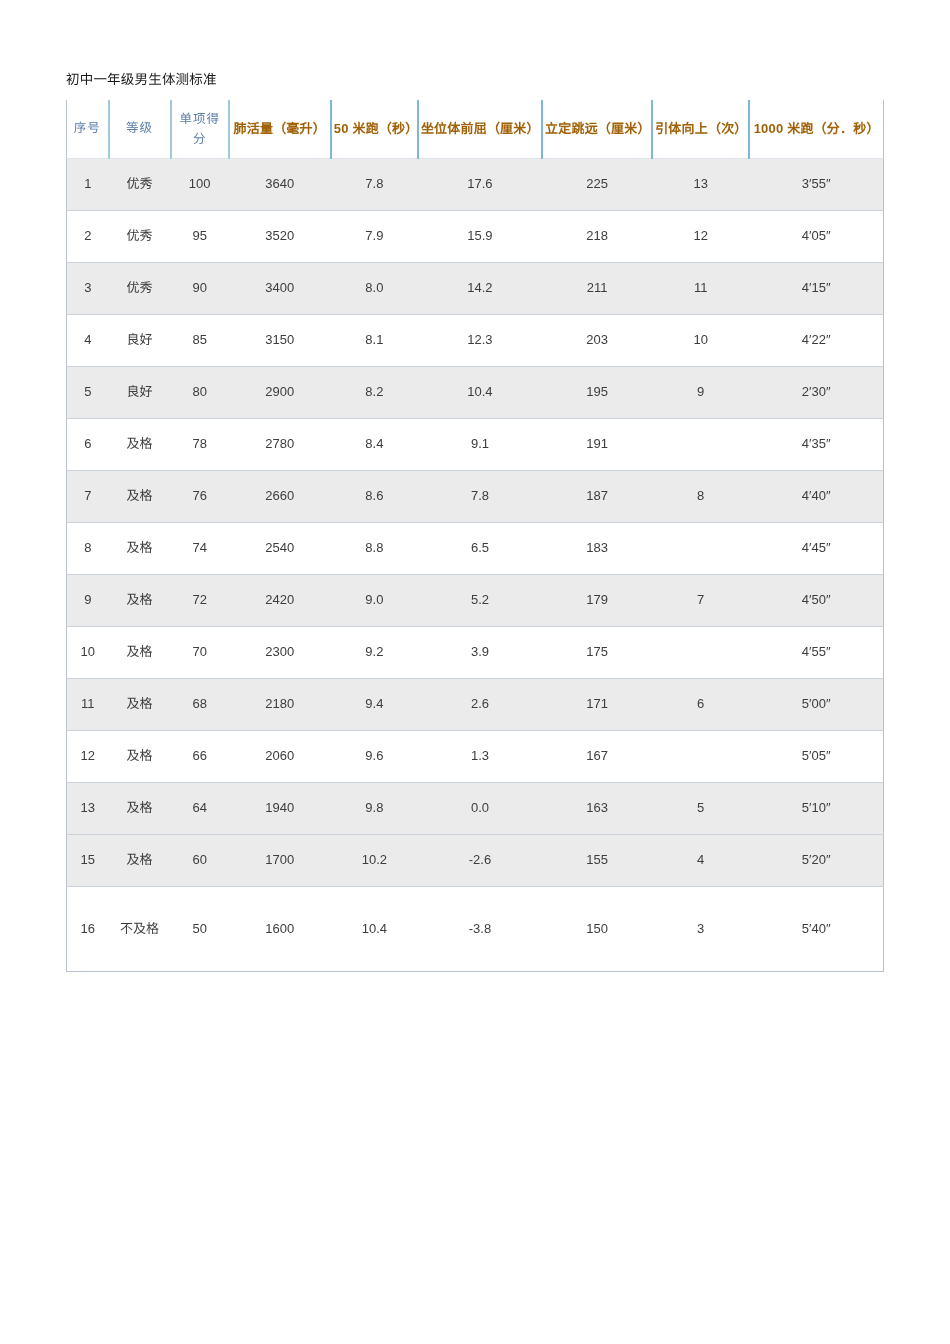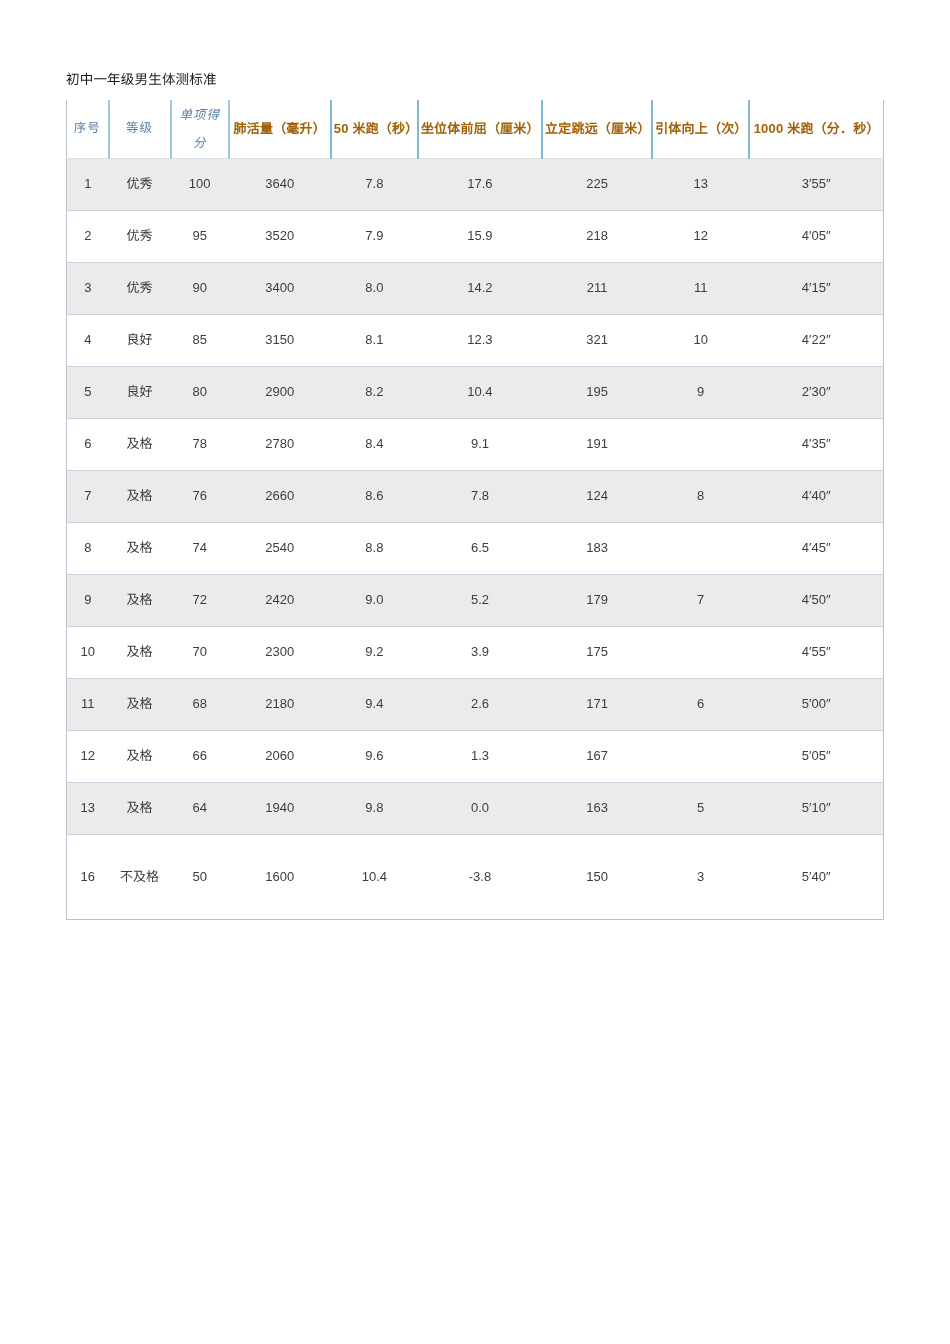--- a/index.html
+++ b/index.html
@@ -82,22 +82,21 @@
   thead th:last-child { border-right: none; }
 
   thead th.soft {
     color: #5b7da6;
     font-weight: normal;
     letter-spacing: 1px;
     border-right: 2px solid #9fc9de;
   }
   thead th.soft.wrapcell {
     white-space: normal;
-    line-height: 28px;
-    font-style: italic;
+    line-height: 20px;
   }
   thead th.bold {
     font-weight: bold;
     color: #a16207;
     font-size: 13px;
     letter-spacing: 0.2px;
   }
 
   tbody tr {
     height: 52px;
@@ -188,21 +187,21 @@
             <td>11</td>
             <td>4′15″</td>
           </tr>
           <tr class="even">
             <td>4</td>
             <td>良好</td>
             <td>85</td>
             <td>3150</td>
             <td>8.1</td>
             <td>12.3</td>
-            <td>321</td>
+            <td>203</td>
             <td>10</td>
             <td>4′22″</td>
           </tr>
           <tr class="odd">
             <td>5</td>
             <td>良好</td>
             <td>80</td>
             <td>2900</td>
             <td>8.2</td>
             <td>10.4</td>
@@ -221,21 +220,21 @@
             <td></td>
             <td>4′35″</td>
           </tr>
           <tr class="odd">
             <td>7</td>
             <td>及格</td>
             <td>76</td>
             <td>2660</td>
             <td>8.6</td>
             <td>7.8</td>
-            <td>124</td>
+            <td>187</td>
             <td>8</td>
             <td>4′40″</td>
           </tr>
           <tr class="even">
             <td>8</td>
             <td>及格</td>
             <td>74</td>
             <td>2540</td>
             <td>8.8</td>
             <td>6.5</td>
@@ -290,20 +289,31 @@
           <tr class="odd">
             <td>13</td>
             <td>及格</td>
             <td>64</td>
             <td>1940</td>
             <td>9.8</td>
             <td>0.0</td>
             <td>163</td>
             <td>5</td>
             <td>5′10″</td>
+          </tr>
+          <tr class="odd">
+            <td>15</td>
+            <td>及格</td>
+            <td>60</td>
+            <td>1700</td>
+            <td>10.2</td>
+            <td>-2.6</td>
+            <td>155</td>
+            <td>4</td>
+            <td>5′20″</td>
           </tr>
           <tr class="even tall">
             <td>16</td>
             <td class="grade-wrap">不及格</td>
             <td>50</td>
             <td>1600</td>
             <td>10.4</td>
             <td>-3.8</td>
             <td>150</td>
             <td>3</td>

